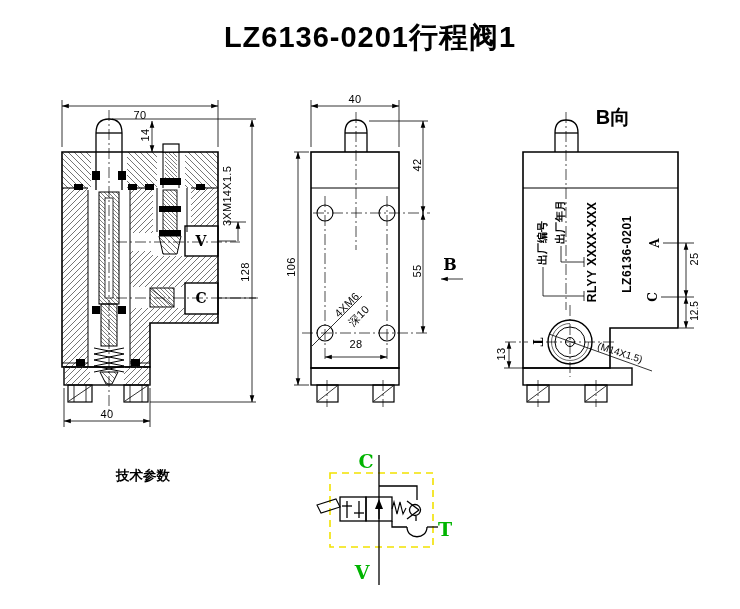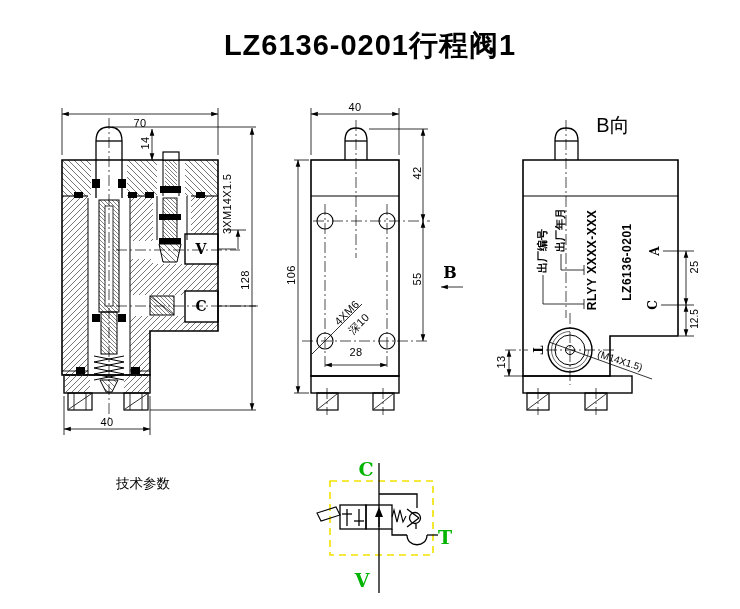--- a/index.html
+++ b/index.html
@@ -1,35 +1,35 @@
 <!DOCTYPE html>
 <html><head>
 <meta charset="utf-8">
 <style>
   html,body{margin:0;padding:0;background:#fff;}
   #canvas{position:relative;width:740px;height:595px;background:#fff;overflow:hidden;
-          font-family:"Liberation Sans",sans-serif;color:#000;margin-top:8px;}
+          font-family:"Liberation Sans",sans-serif;color:#000;}
   #lineart{position:absolute;left:0;top:0;}
   .t{position:absolute;white-space:nowrap;color:#000;line-height:1;}
   .c{transform:translate(-50%,-50%);}
   .r90{transform:translate(-50%,-50%) rotate(-90deg);}
   .r90cw{transform:translate(-50%,-50%) rotate(90deg);}
   .r45{transform:translate(-50%,-50%) rotate(-45deg);}
   .r18{transform:translate(-50%,-50%) rotate(18deg);}
   .dim{font-size:11px;letter-spacing:0.3px;}
   .dim-s{font-size:10px;}
   .port{font-family:"DejaVu Serif","Liberation Serif",serif;font-weight:bold;font-size:14px;}
   .port-s{font-family:"DejaVu Serif","Liberation Serif",serif;font-weight:bold;font-size:12px;}
   .viewletter{font-family:"DejaVu Serif","Liberation Serif",serif;font-weight:bold;font-size:16px;}
   .mark{font-weight:bold;font-size:11px;}
   .markcode{font-weight:bold;font-size:12px;letter-spacing:0.5px;}
   #page-title{position:absolute;top:18px;left:0;width:740px;text-align:center;
               font-size:29px;font-weight:bold;letter-spacing:1px;}
-  #bview-title{font-size:20px;font-weight:normal;}
-  #specs{position:absolute;left:116px;top:465px;font-size:13.5px;font-weight:normal;line-height:21px;}
+  #bview-title{font-size:20px;font-weight:bold;}
+  #specs{position:absolute;left:116px;top:465px;font-size:13.5px;font-weight:bold;line-height:21px;}
   .green{color:#00b400;font-family:"DejaVu Serif","Liberation Serif",serif;
          font-weight:bold;font-size:19px;}
 </style>
 </head>
 <body>
 
 <div id="canvas">
 
 <svg id="lineart" width="740" height="609" viewBox="0 0 740 609">
   <defs>

